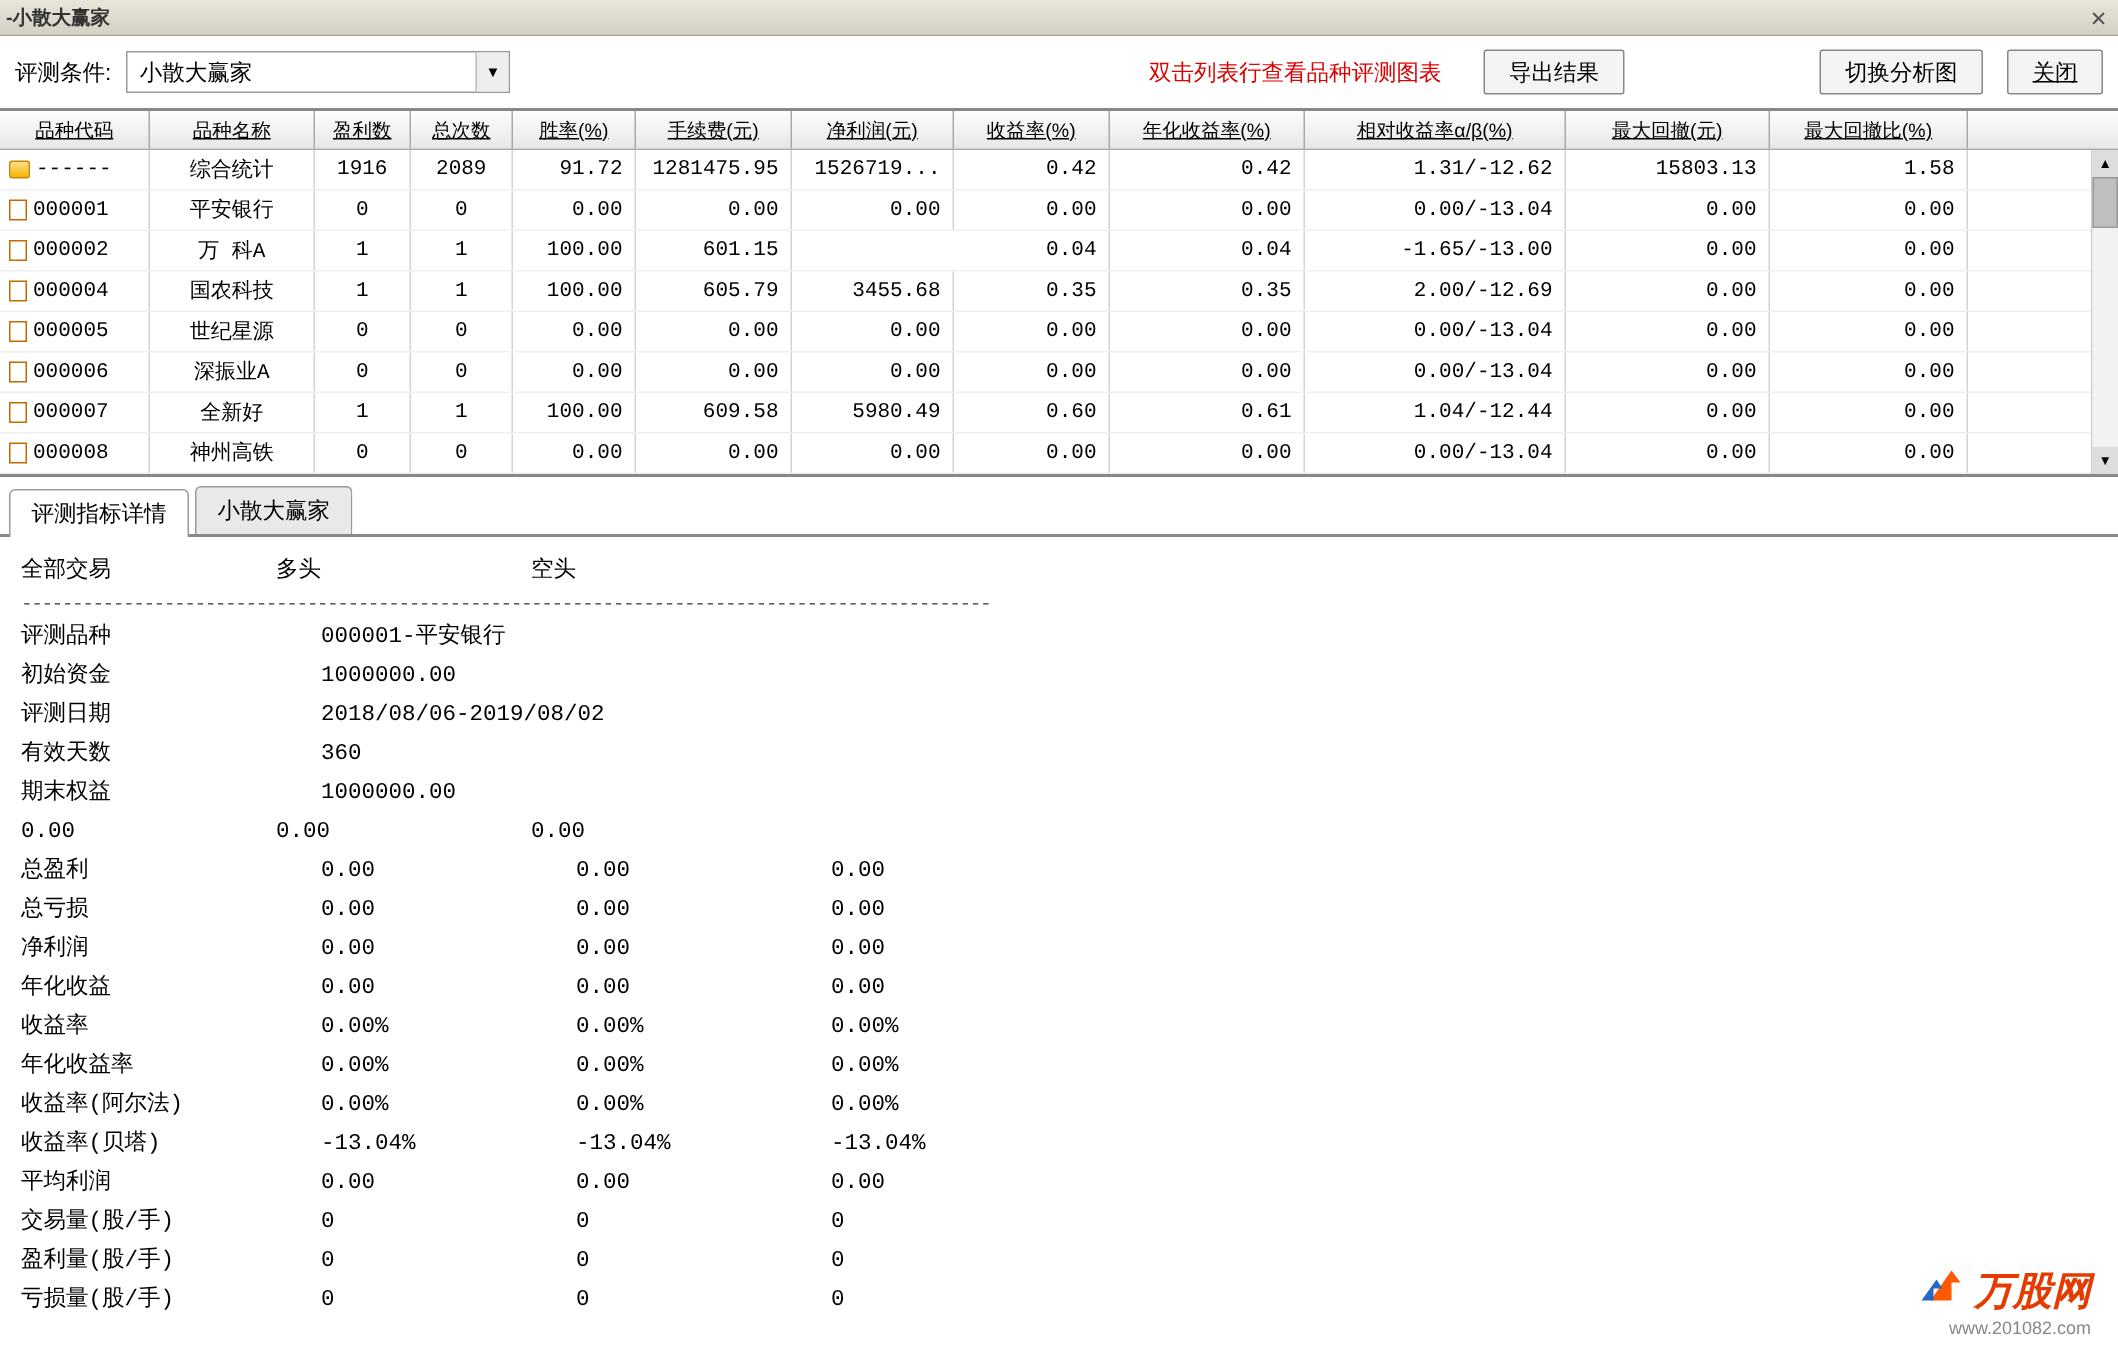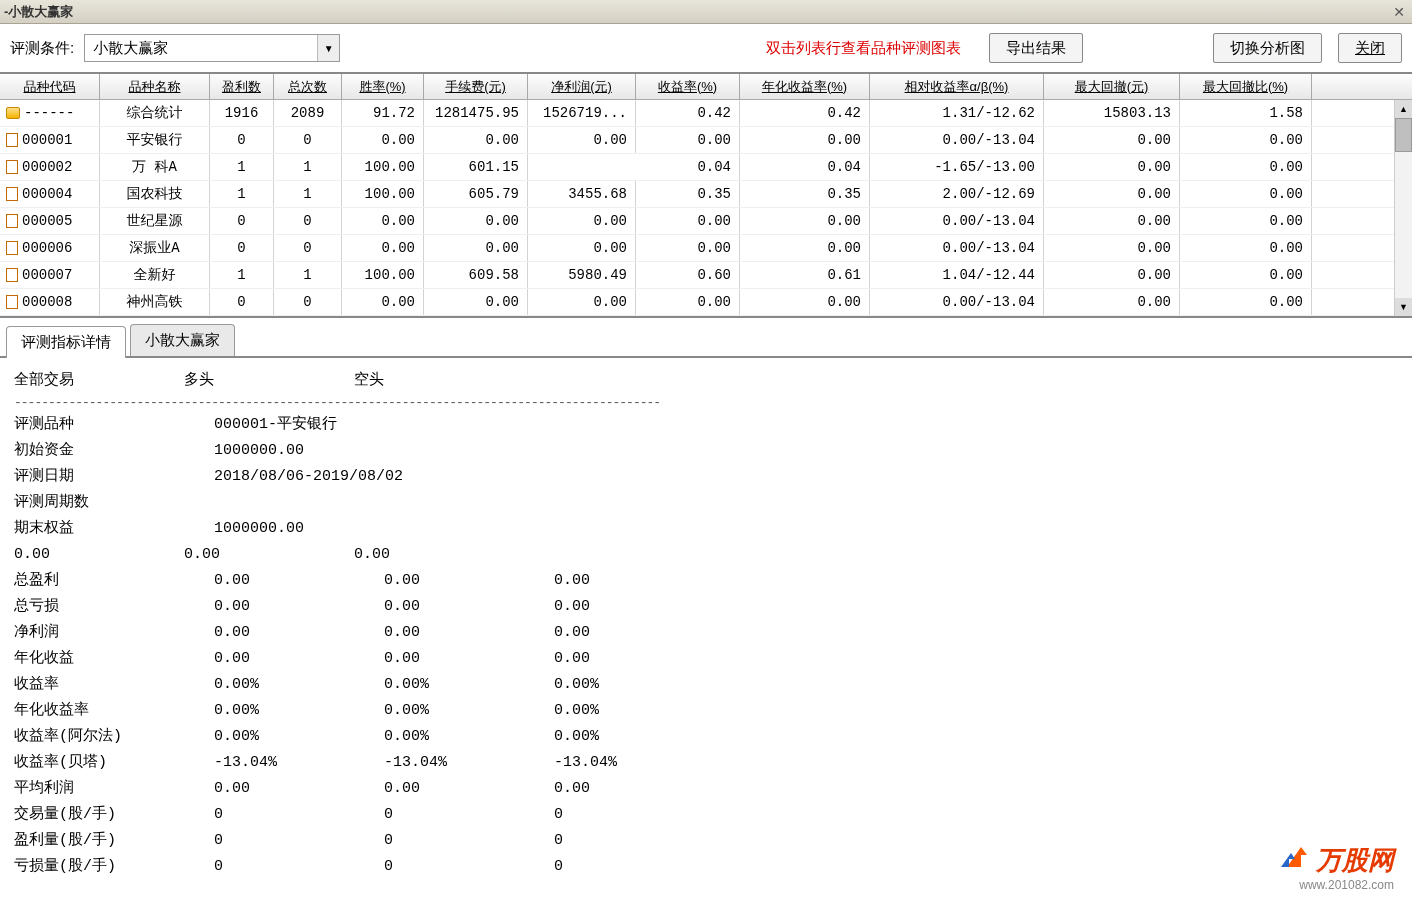--- a/index.html
+++ b/index.html
@@ -264,21 +264,24 @@
       </div>
       <div class="detail-row">
         <div class="col0">初始资金</div>
         <div class="col1" style="width: 500px;">1000000.00</div>
       </div>
       <div class="detail-row">
         <div class="col0">评测日期</div>
         <div class="col1" style="width: 500px;">2018/08/06-2019/08/02</div>
       </div>
       <div class="detail-row">
-        <div class="col0">评测周期数</div>
+        <div class="col0">有效天数</div>
+        <div class="col1" style="width: 500px;">360</div>
+      </div>
+      <div class="detail-row">
       </div>
       <div class="detail-row">
         <div class="col0">期末权益</div>
         <div class="col1" style="width: 500px;">1000000.00</div>
       </div>
     </div>
   <div id="detail-triple">
       <div class="detail-row">
         <div class="col1">0.00</div>
         <div class="col2">0.00</div>

